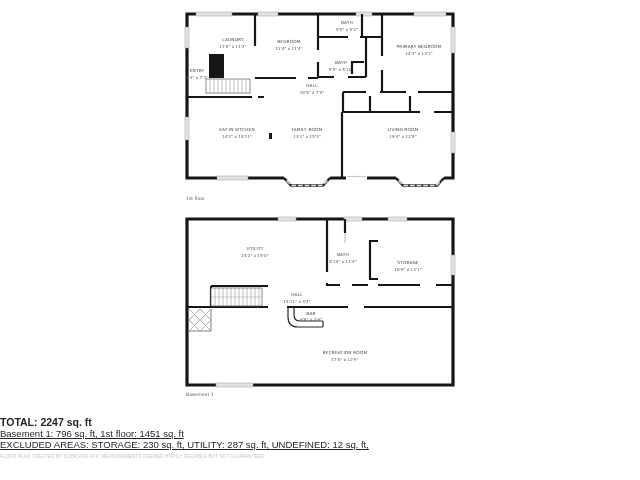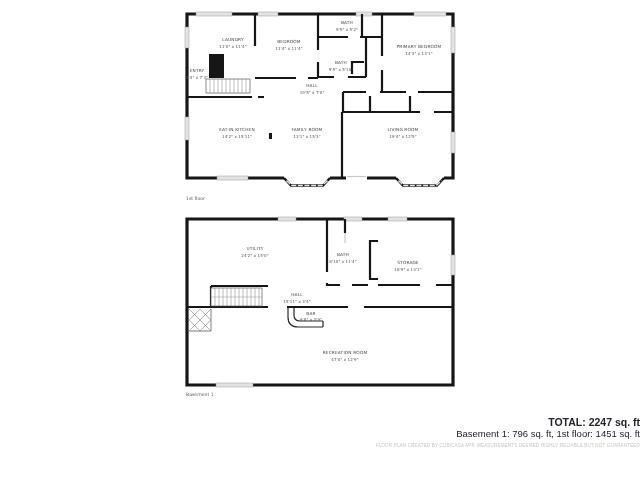--- a/index.html
+++ b/index.html
@@ -17,23 +17,23 @@
   .rail{stroke:#9a9a9a;stroke-width:0.5;fill:none;}
   .hatch{stroke:#8d8d8d;stroke-width:0.7;fill:none;}
   .hatch-edge{stroke:#6f6f6f;stroke-width:0.9;fill:none;}
   .door-leaf{stroke:#c8c8c8;stroke-width:1.2;fill:none;}
   .bar{stroke:#2a2a2a;stroke-width:1.2;fill:none;}
   .solid{fill:#161616;}
   text{font-family:"DejaVu Sans","Liberation Sans",sans-serif;fill:#474747;}
   .room-name{font-size:4.3px;letter-spacing:0.15px;text-anchor:middle;}
   .room-dims{font-size:4px;letter-spacing:0.1px;text-anchor:middle;fill:#555555;}
   .floor-label{font-size:4.6px;fill:#5a5a5a;}
-  #summary{position:absolute;left:0;top:417px;width:640px;text-align:right;color:#23232f;}
+  #summary{position:absolute;left:0;top:417px;width:640px;text-align:left;color:#23232f;}
   #summary .total{font-size:10.5px;font-weight:bold;line-height:11px;}
-  #summary .line{font-size:9.5px;line-height:11px;}
+  #summary .line{font-size:9.5px;line-height:11px;text-decoration:underline;}
   #summary .disclaimer{font-size:4.5px;color:#c4c4c4;margin-top:4px;letter-spacing:0.2px;}
 </style>
 </head>
 <body>
 
 <div id="stage">
 
   <svg width="640" height="480" viewBox="0 0 640 480">
 
     <g>
@@ -163,16 +163,17 @@
         <text class="room-name" x="345" y="354">RECREATION ROOM</text>
         <text class="room-dims" x="345" y="361">47'0" x 12'9"</text>
       </g>
       <text class="floor-label" x="186" y="396">Basement 1</text>
     </g>
   </svg>
 
   <div id="summary">
     <div class="total">TOTAL: 2247 sq. ft</div>
     <div class="line">Basement 1: 796 sq. ft, 1st floor: 1451 sq. ft</div>
+    <div class="line">EXCLUDED AREAS: STORAGE: 230 sq. ft, UTILITY: 287 sq. ft, UNDEFINED: 12 sq. ft,</div>
     <div class="disclaimer">FLOOR PLAN CREATED BY CUBICASA APP. MEASUREMENTS DEEMED HIGHLY RELIABLE BUT NOT GUARANTEED</div>
   </div>
 
 </div>
 
 </body></html>

